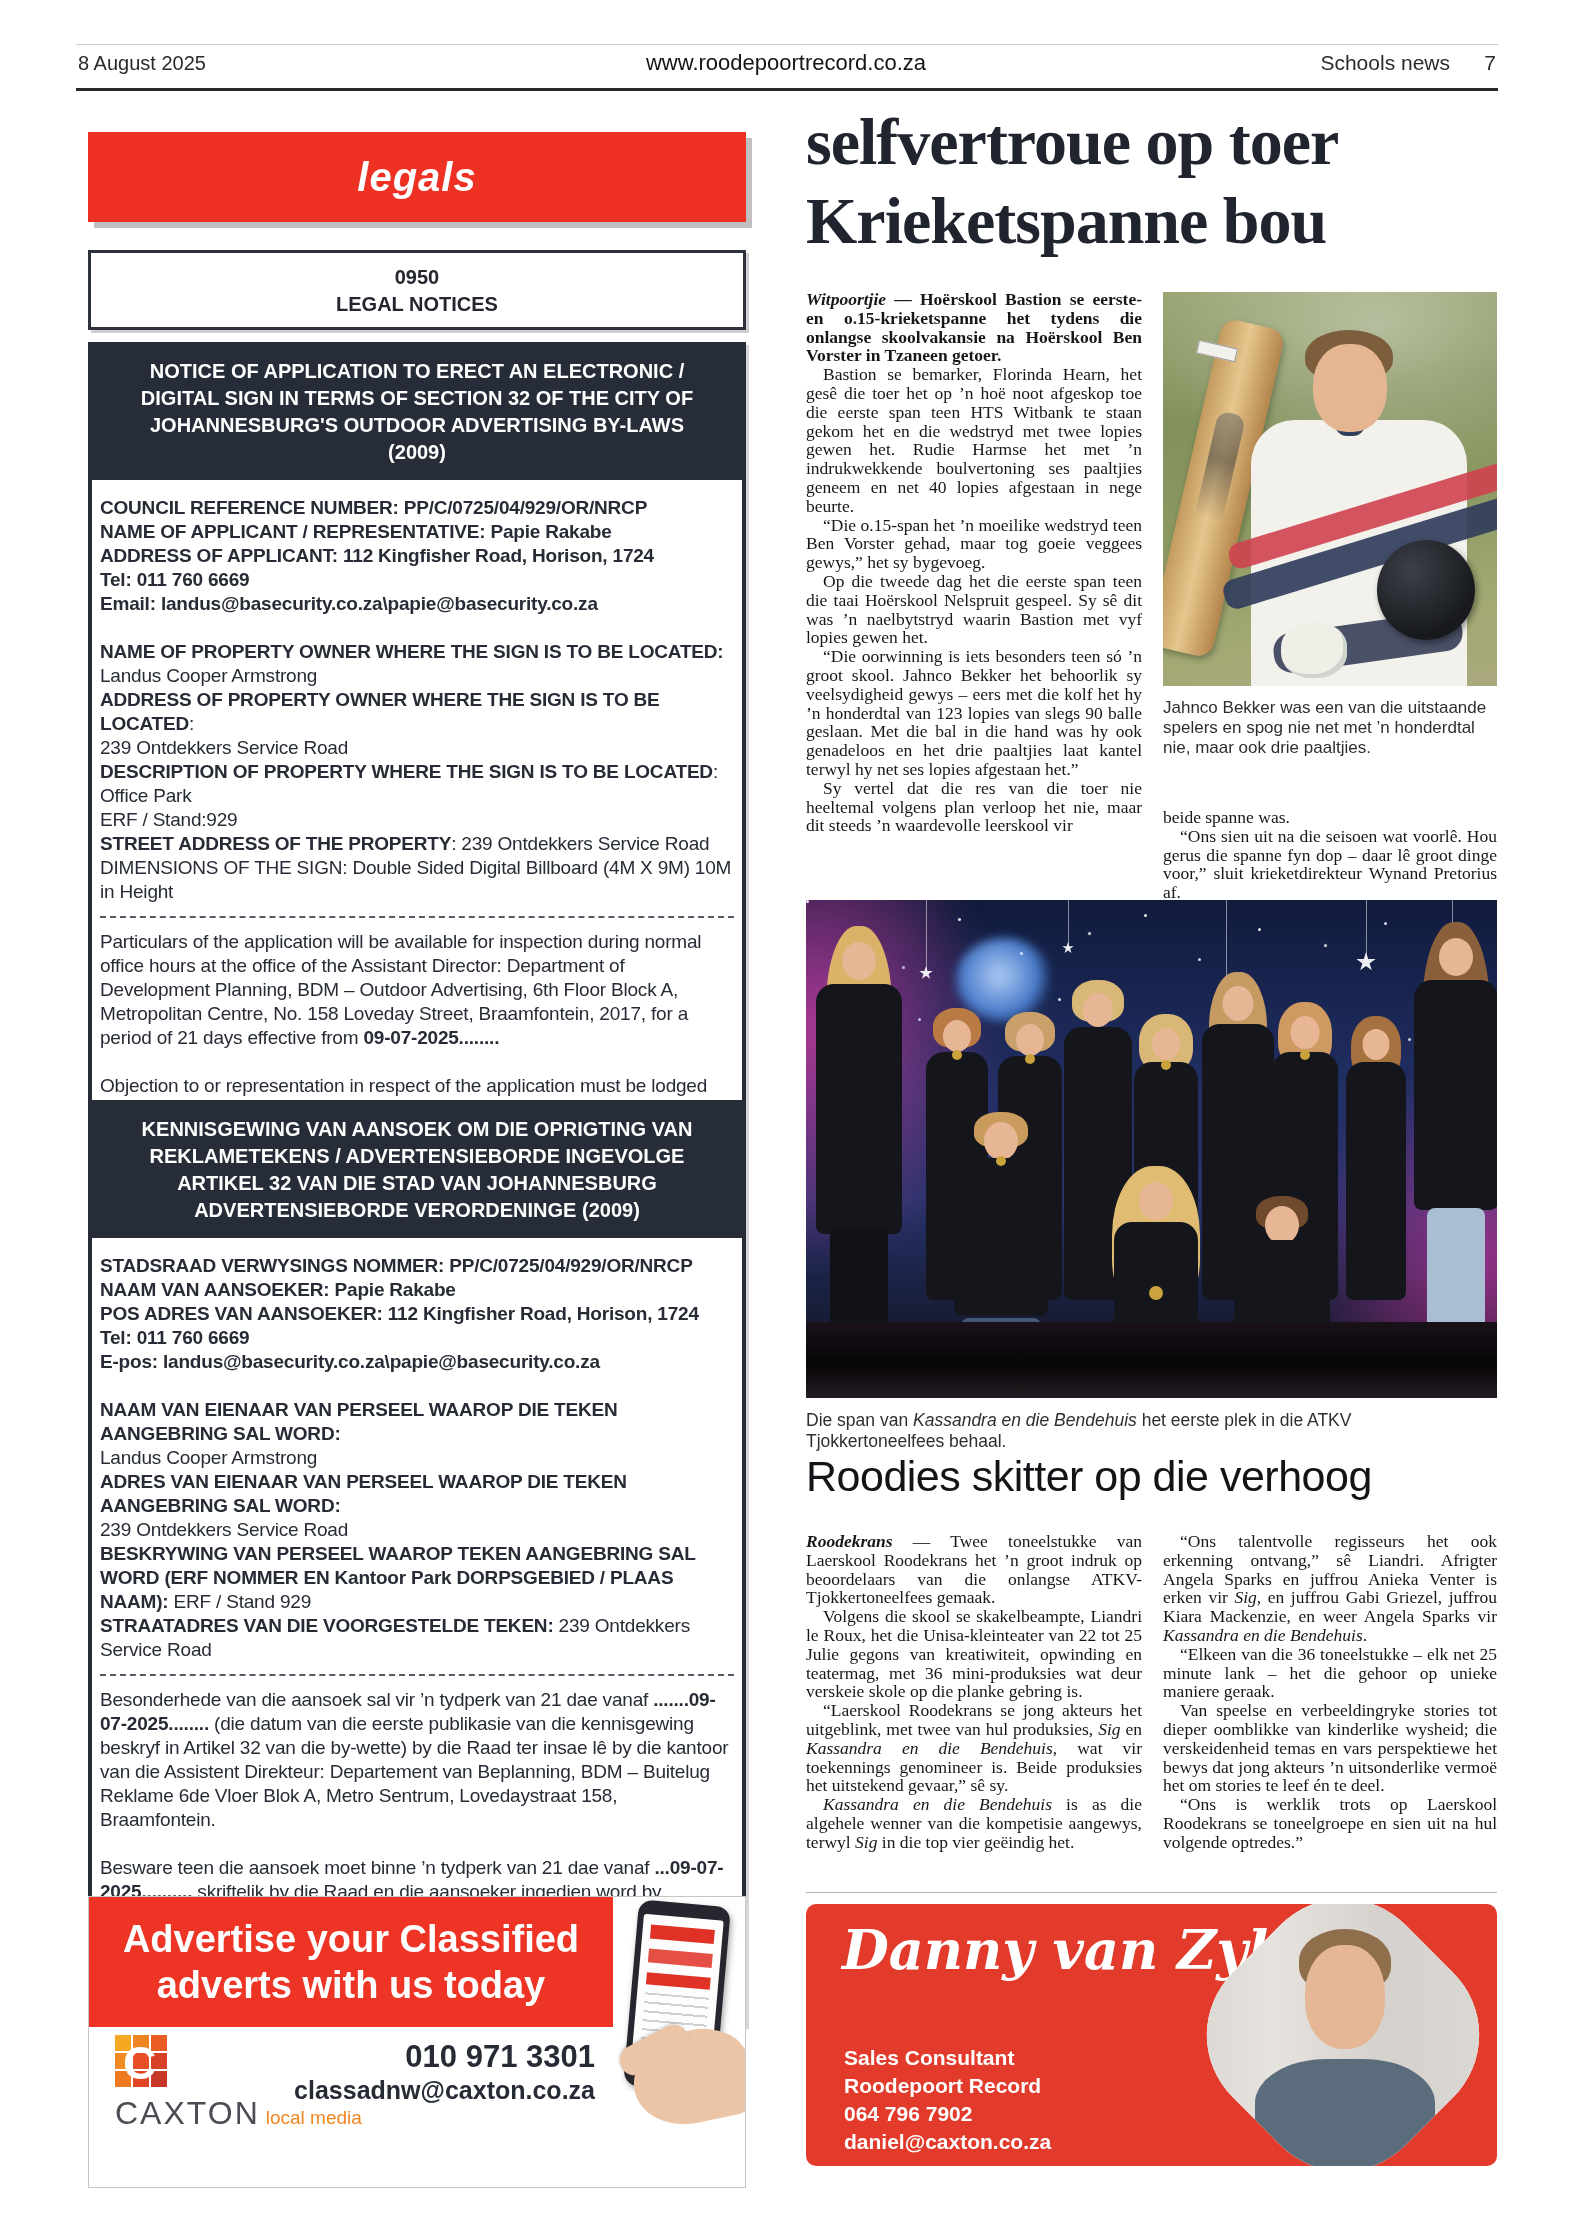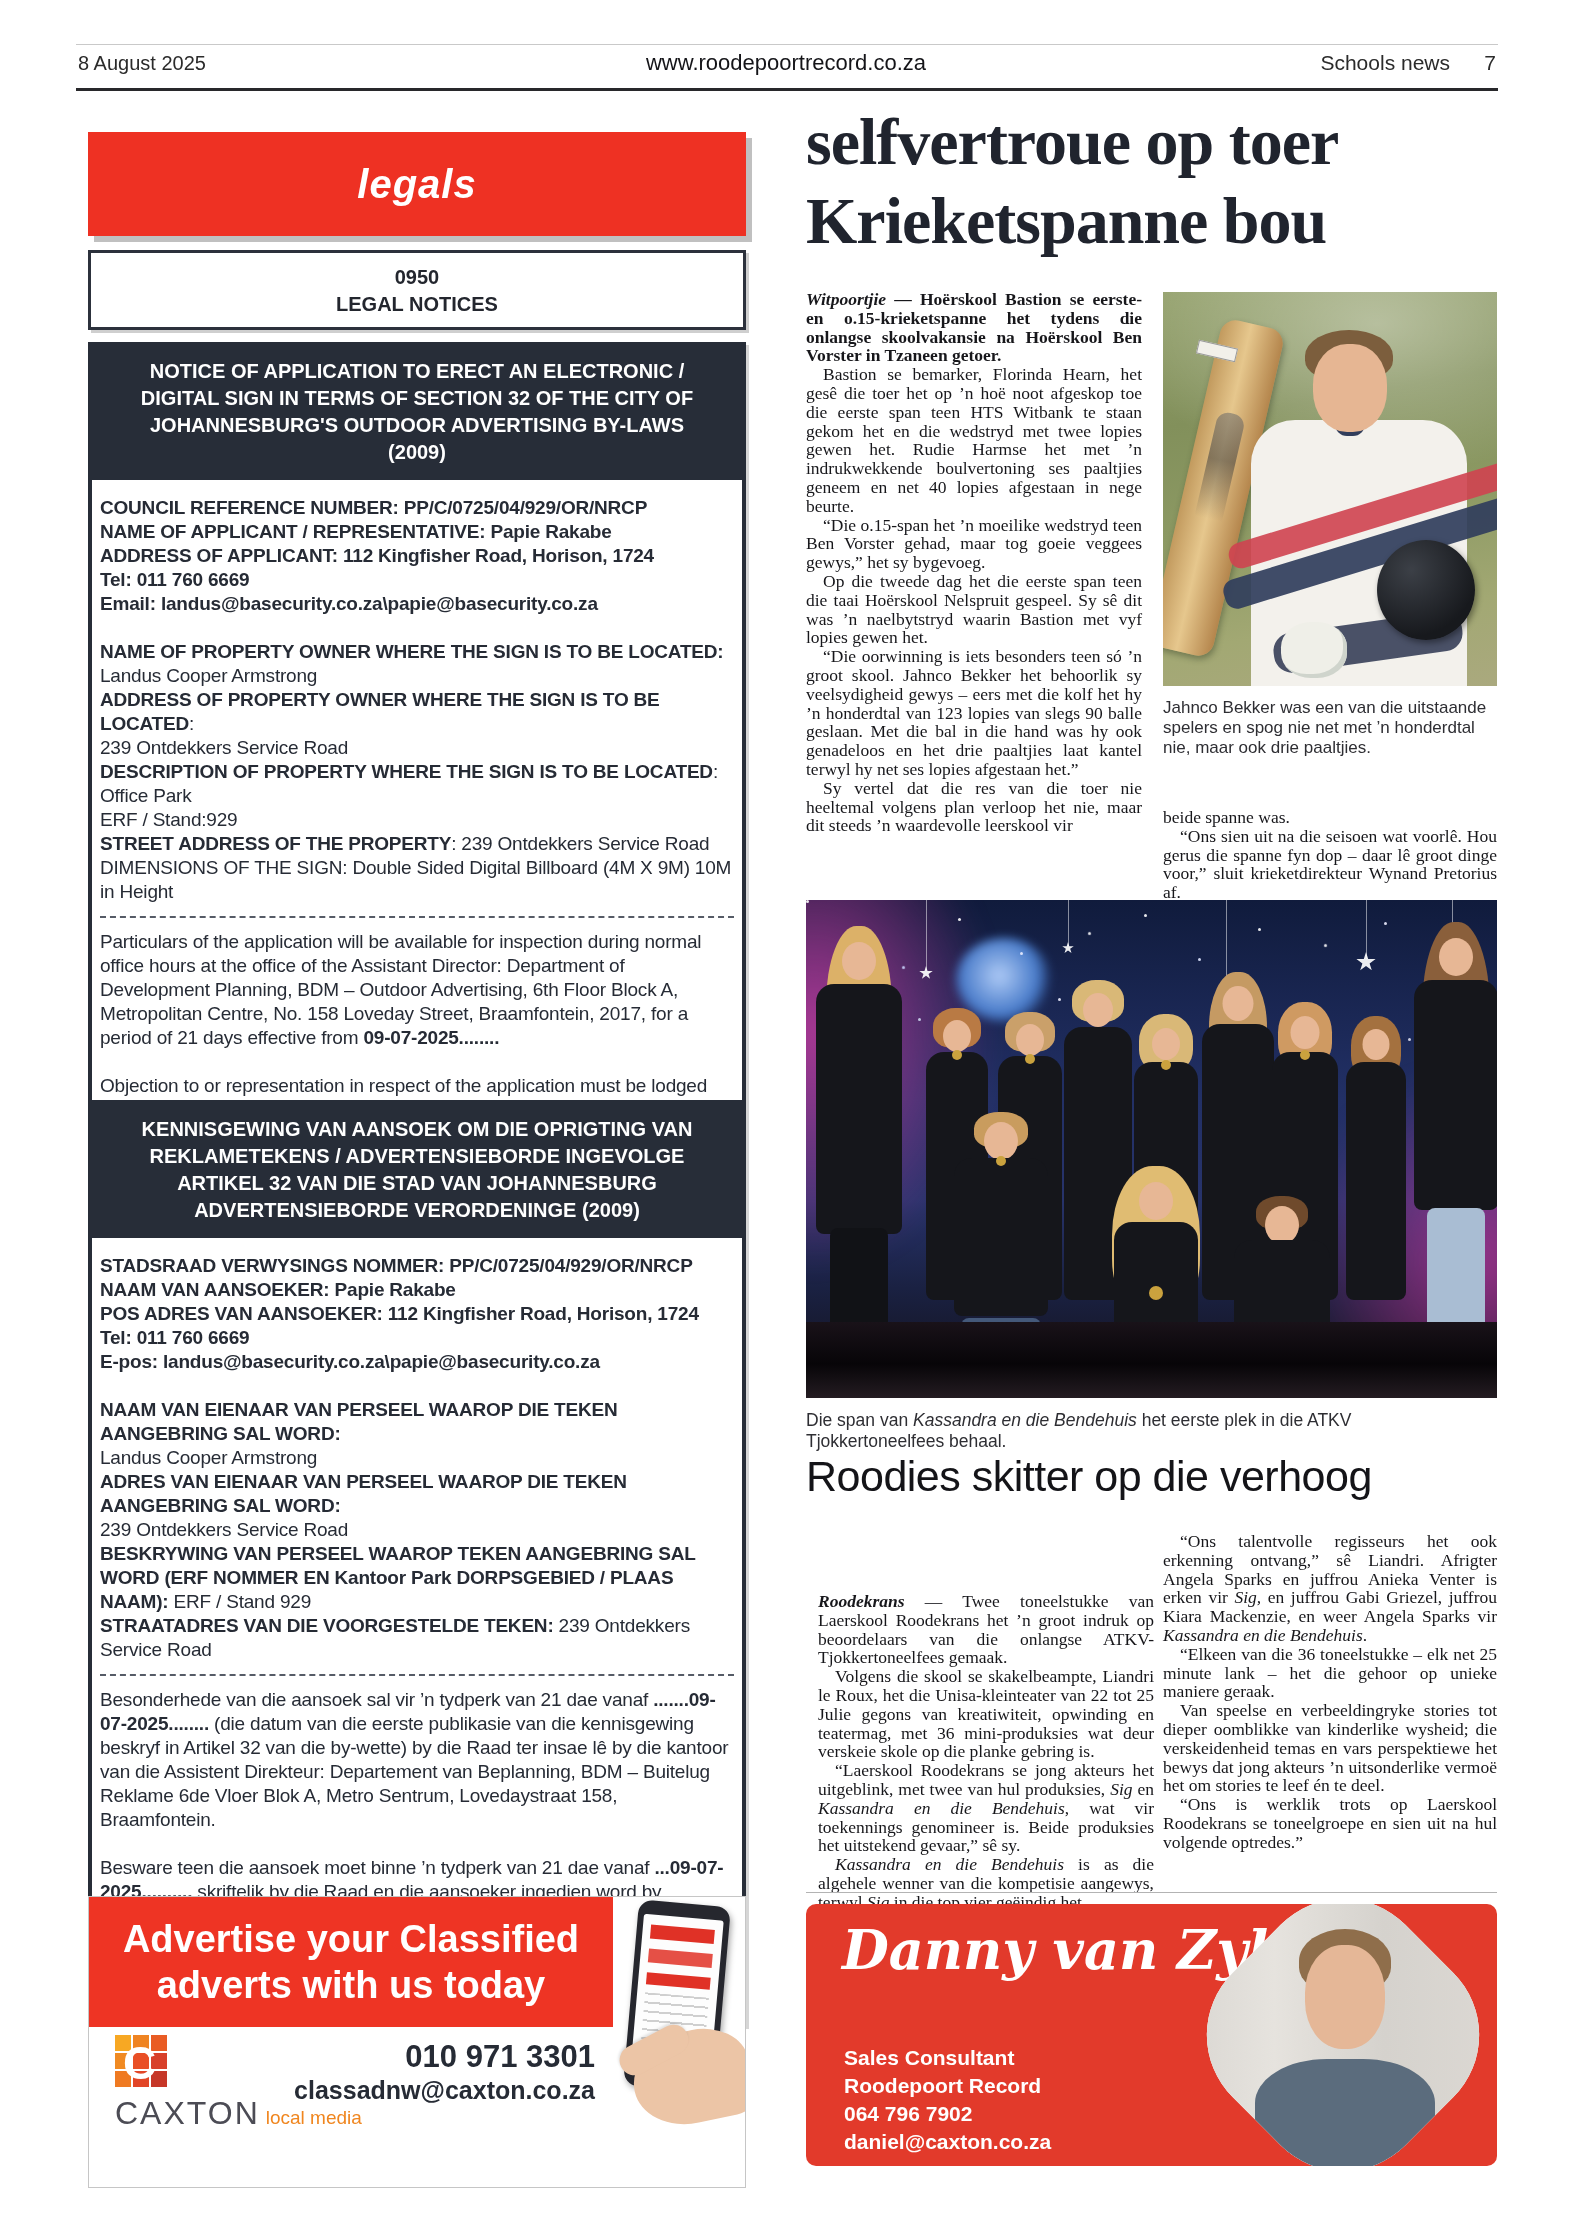--- a/index.html
+++ b/index.html
@@ -10,21 +10,21 @@
 
   
   .rule-top{left:76px;right:74px;top:44px;height:1px;background:#c9c9c9;}
   .hdr-date{left:78px;top:52px;font-size:20px;color:#2b2b2b;}
   .hdr-url{left:0;right:0;top:50px;text-align:center;font-size:22px;color:#141418;}
   .hdr-sec{right:122px;top:51px;font-size:21px;color:#2b2b2b;}
   .hdr-page{right:76px;top:51px;font-size:21px;color:#2b2b2b;}
   .rule-hdr{left:76px;right:74px;top:88px;height:3px;background:#28282b;}
 
   
-  .legals-banner{left:88px;top:132px;width:658px;height:104px;background:#ee3123;
+  .legals-banner{left:88px;top:132px;width:658px;height:90px;background:#ee3123;
     box-shadow:6px 6px 0 #c0c0c0;display:flex;align-items:center;justify-content:center;}
   .legals-banner span{color:#fff;font-style:italic;font-weight:bold;font-size:40px;letter-spacing:1px;}
   .code-box{left:88px;top:250px;width:658px;height:80px;border:3px solid #2c313c;background:#fff;
     box-shadow:3px 3px 0 #cfcfcf;text-align:center;padding-top:11px;}
   .code-box div{font-weight:bold;font-size:20px;line-height:27px;color:#23262e;}
 
   .notice{left:88px;width:658px;border:4px solid #272d38;background:#fff;box-shadow:3px 3px 0 #d6d6d6;}
   .notice-en{top:342px;}
   .notice-af{top:1100px;}
   .notice-head{background:#272d38;color:#fff;font-weight:bold;font-size:20px;line-height:27px;
@@ -68,21 +68,21 @@
     font-size:66px;line-height:79px;color:#20242e;letter-spacing:-1px;}
   .body-serif{font-family:"Liberation Serif",serif;font-size:17.5px;line-height:18.8px;color:#17171b;}
   .para{margin:0;text-align:justify;}
   .para.ind{text-indent:17px;}
   .a1-col1{left:806px;top:290px;width:336px;}
   .a1-col2{left:1163px;top:780px;width:334px;margin-top:28px;}
   .caption{font-size:17px;line-height:20px;color:#2e2e33;}
   .caption1{left:1163px;top:698px;width:334px;}
   .caption2{left:806px;top:1410px;width:650px;font-size:17.5px;line-height:21px;}
   .headline2{left:806px;top:1452px;width:691px;font-size:43px;line-height:48px;color:#141418;letter-spacing:-0.5px;}
-  .a2-col1{left:806px;top:1592px;width:336px;margin-left:12px;}
+  .a2-col1{left:806px;top:1532px;width:336px;}
   .a2-col2{left:1163px;top:1532px;width:334px;}
   .divider{left:806px;top:1892px;width:691px;height:1px;background:#b3b3b3;}
 
   
   .photo1{left:1163px;top:292px;width:334px;height:394px;overflow:hidden;
     background:linear-gradient(170deg,#93a06b 0%,#82905b 30%,#8c9963 55%,#a2a873 80%,#aaa97e 100%);}
   .photo1 i{position:absolute;display:block;}
   .p1-haze{left:-20%;top:-10%;width:140%;height:60%;
     background:radial-gradient(ellipse at 60% 30%,rgba(255,255,255,.38),rgba(255,255,255,0) 65%);}
   .p1-bat{left:22px;top:28px;width:64px;height:336px;border-radius:16px;transform:rotate(13deg);

